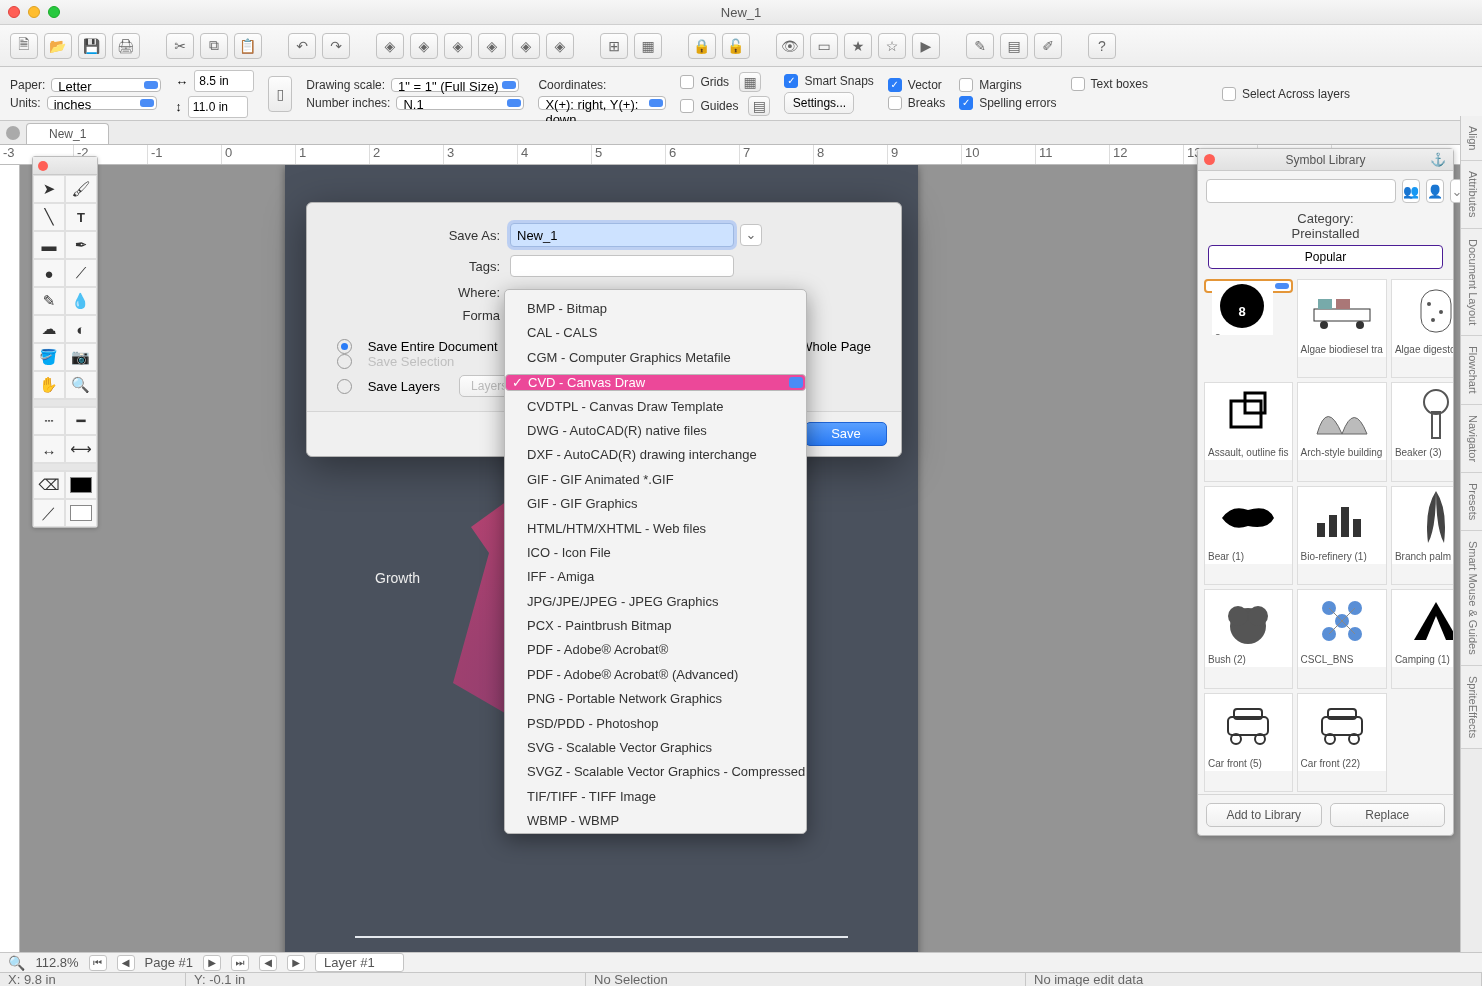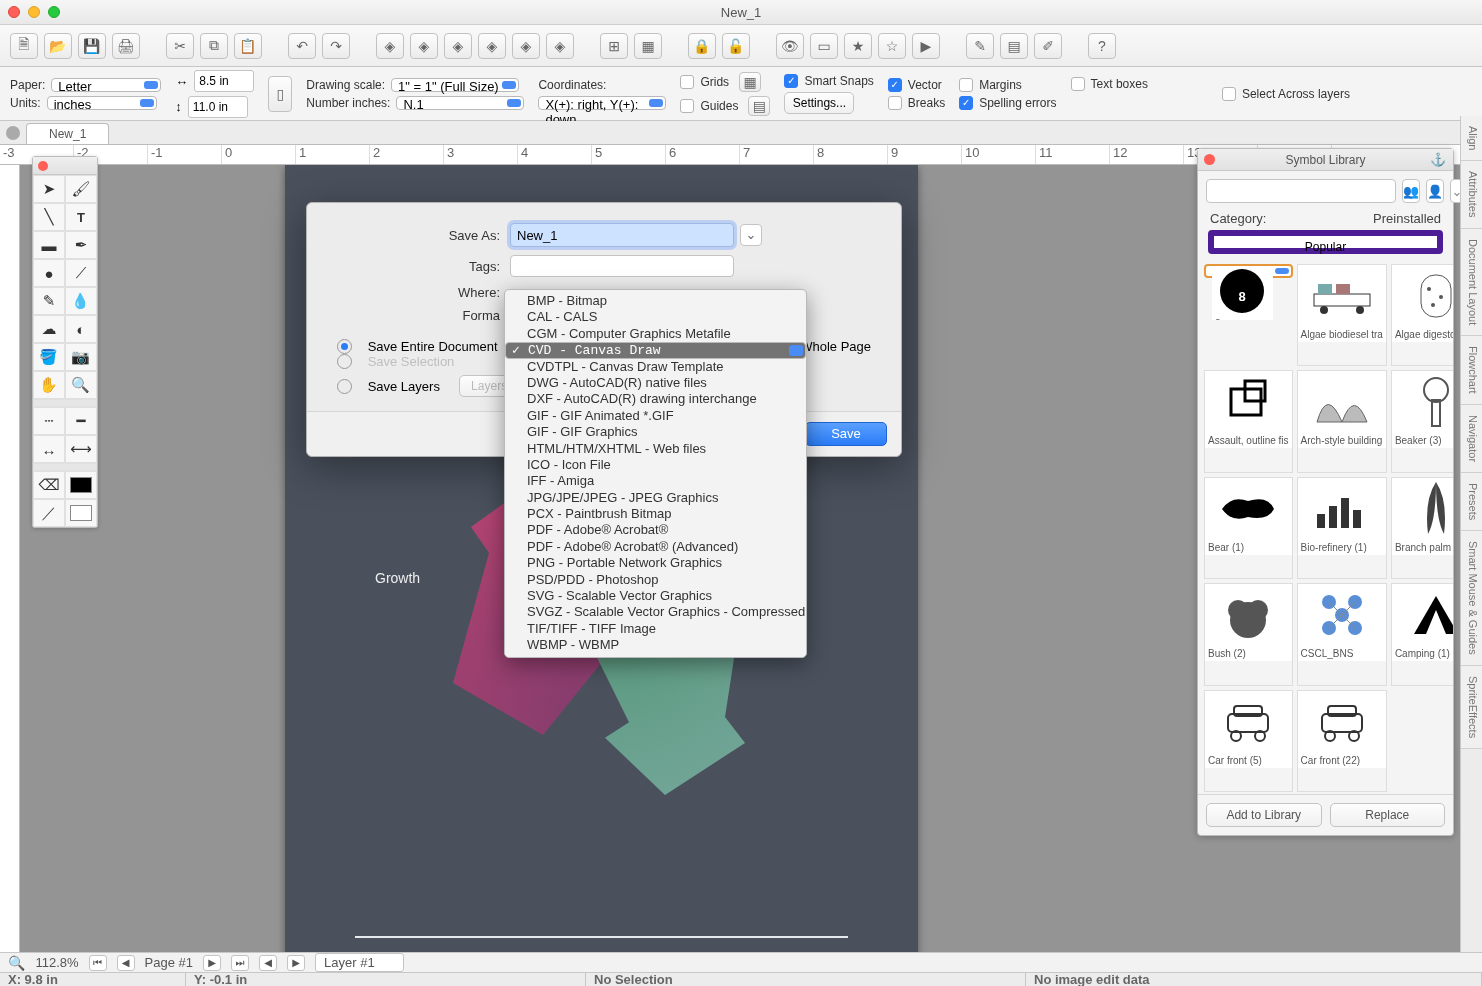--- a/index.html
+++ b/index.html
@@ -45,22 +45,22 @@
 .tool{height:28px;border:1px solid #e0e0e0;display:flex;align-items:center;justify-content:center;font-size:15px;color:#333;background:#f7f7f7;}
 .tool.div{grid-column:1/-1;height:8px;background:#e6e6e6;}
 .swatch{width:22px;height:16px;border:1px solid #888;}
 .symlib{position:absolute;right:28px;top:148px;width:257px;height:688px;background:#f4f4f4;border:1px solid #bcbcbc;border-radius:4px;box-shadow:0 1px 6px rgba(0,0,0,.25);display:flex;flex-direction:column;}
 .symlib .hd{height:22px;background:linear-gradient(#efefef,#e1e1e1);border-bottom:1px solid #c9c9c9;display:flex;align-items:center;padding:0 6px;position:relative;}
 .symlib .hd .dot{width:11px;height:11px;}
 .sym-title{position:absolute;left:0;right:0;text-align:center;font-size:12px;color:#555;}
 .sym-search{padding:8px;display:flex;gap:6px;}
 .sym-search input{flex:1;height:24px;border:1px solid #c4c4c4;border-radius:4px;padding:0 6px;}
 .sym-sb{width:24px;height:24px;border:1px solid #c4c4c4;border-radius:4px;background:#fff;display:flex;align-items:center;justify-content:center;color:#888;}
-.sym-cat{padding:0 12px;display:flex;justify-content:space-between;align-items:center;font-size:12px;color:#444;}
-.sym-catsel{margin:4px 10px 8px;height:24px;border:6px solid #4c1d95;border-radius:4px;background:#fff;text-align:center;line-height:22px;font-size:12px;}
+.sym-cat{padding:0 12px;display:flex;justify-content:space-between;align-items:center;font-size:12px;color:#444;flex-direction:column;}
+.sym-catsel{margin:4px 10px 8px;height:24px;border:1px solid #4c1d95;border-radius:4px;background:#fff;text-align:center;line-height:22px;font-size:12px;}
 .sym-grid{flex:1;overflow:auto;display:grid;grid-template-columns:1fr 1fr 1fr;gap:0;padding:0 4px;}
 .sym-item{border:1px solid #ddd;margin:2px;display:flex;flex-direction:column;}
 .sym-item.sel{border:2px solid #e49638;}
 .sym-img{height:62px;display:flex;align-items:center;justify-content:center;background:#fff;}
 .sym-lbl{font-size:10px;color:#555;padding:2px 3px;white-space:nowrap;overflow:hidden;text-overflow:ellipsis;background:#fff;}
 .sym-foot{padding:8px;display:flex;gap:8px;border-top:1px solid #d6d6d6;}
 .sbtn{flex:1;height:24px;border:1px solid #c4c4c4;border-radius:5px;background:linear-gradient(#fdfdfd,#f0f0f0);font-size:12px;color:#555;text-align:center;line-height:22px;}
 .sidetabs{position:absolute;right:0;top:116px;width:22px;bottom:34px;background:#ececec;border-left:1px solid #c7c7c7;display:flex;flex-direction:column;}
 .stab{flex:0 0 auto;writing-mode:vertical-rl;padding:10px 3px;font-size:11px;color:#777;border-bottom:1px solid #d0d0d0;background:#f0f0f0;text-align:center;}
 .dialog{position:absolute;left:306px;top:202px;width:596px;background:#ececec;border:1px solid #b3b3b3;border-radius:6px;box-shadow:0 10px 40px rgba(0,0,0,.4);}
@@ -70,25 +70,25 @@
 .dlg-in{flex:1;height:24px;border:1px solid #9fb9e2;border-radius:4px;background:#fff;padding:0 6px;font-size:13px;box-shadow:0 0 0 3px rgba(99,154,255,.35);}
 .dlg-in2{flex:1;height:22px;border:1px solid #c4c4c4;border-radius:4px;background:#fff;}
 .expand{width:22px;height:22px;border:1px solid #c4c4c4;border-radius:4px;margin-left:6px;background:#fff;text-align:center;line-height:20px;color:#666;}
 .dlg-mid{display:flex;gap:40px;padding:8px 12px 4px;}
 .radio{width:15px;height:15px;border:1px solid #999;border-radius:50%;display:inline-flex;align-items:center;justify-content:center;}
 .radio.on::after{content:"";width:7px;height:7px;border-radius:50%;background:#2a7cf7;}
 .dlg-foot{background:#f0f0f0;border-top:1px solid #d5d5d5;padding:10px 14px;display:flex;justify-content:flex-end;gap:10px;border-radius:0 0 6px 6px;}
 .btn{min-width:82px;height:24px;border:1px solid #c4c4c4;border-radius:5px;background:linear-gradient(#fdfdfd,#f0f0f0);font-size:13px;text-align:center;line-height:22px;}
 .btn.primary{background:linear-gradient(#5aa0ff,#2a7cf7);border-color:#1f64d4;color:#fff;}
 .dropdown{position:absolute;left:504px;top:289px;width:303px;background:#f3f3f3;border:1px solid #b9b9b9;border-radius:5px;box-shadow:0 6px 22px rgba(0,0,0,.4);padding:3px 0;}
-.ddrow{height:16.4px;padding:0 22px;font-size:13px;color:#333;line-height:16.4px;white-space:nowrap;}
-.ddrow.sel{background:#737373;color:#fff;position:relative;font-family:Liberation Mono, monospace;}
+.ddrow{height:16.4px;padding:0 22px;font-size:13px;color:#333;line-height:16.4px;white-space:nowrap;margin-top:8px;}
+.ddrow.sel{background:#ec4899;color:#fff;position:relative;}
 .ddrow.sel::before{content:"✓";position:absolute;left:6px;}
 .statusbar{position:absolute;left:0;right:0;bottom:14px;height:20px;background:#f2f2f2;border-top:1px solid #c7c7c7;display:flex;align-items:center;font-size:11px;color:#555;padding:0 8px;gap:10px;}
-.statusbar2{position:absolute;left:0;right:0;bottom:0;height:14px;background:#ececec;border-top:1px solid #c7c7c7;display:flex;align-items:center;font-size:10px;color:#666;font-weight:bold;}
+.statusbar2{position:absolute;left:0;right:0;bottom:0;height:14px;background:#ececec;border-top:1px solid #c7c7c7;display:flex;align-items:center;font-size:10px;color:#666;}
 .zoomglass{font-size:14px;color:#666;}
 .minibtn{width:18px;height:16px;border:1px solid #c4c4c4;border-radius:3px;background:#fff;display:flex;align-items:center;justify-content:center;font-size:10px;color:#555;}
 .nf-sel{width:128px;}
 .hidetext{color:#bfbfbf;}
 .btn.small{min-width:70px;height:22px;line-height:20px;font-size:12px;}
 .rtick{flex:0 0 74px;border-right:1px solid #ddd;padding-left:3px;}
 .sb2-cell{border-right:1px solid #c7c7c7;padding:0 8px;height:100%;display:flex;align-items:center;}
 svg{display:block;}
 </style>
 </head>

